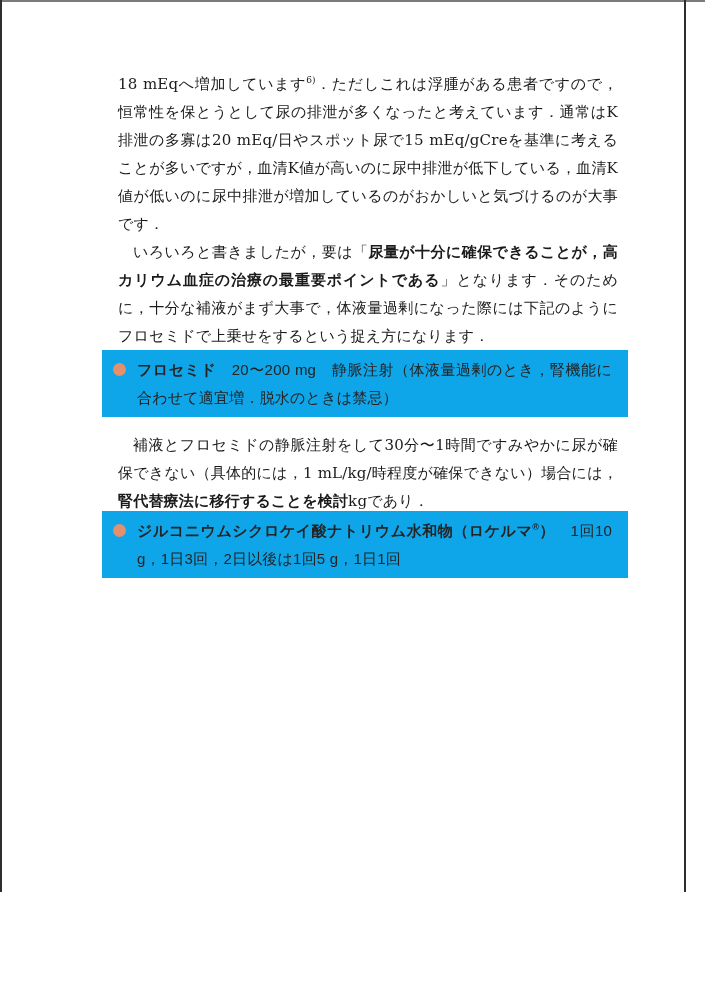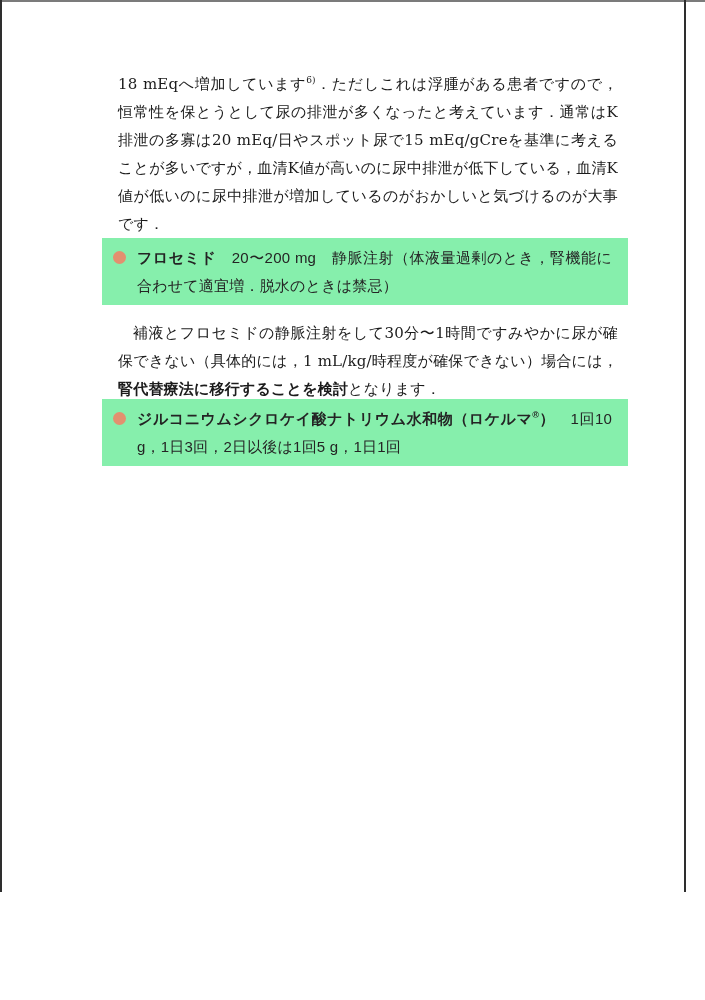--- a/index.html
+++ b/index.html
@@ -36,21 +36,21 @@
     line-height: 0;
     vertical-align: super;
     letter-spacing: 0;
   }
 
   .drug-box {
     position: relative;
     box-sizing: border-box;
     margin: 0 16px 14px -16px;
     width: 526px;
-    background: #86efac;
+    background: #0ea5e9;
     padding: 6px 16px 5px 35px;
     font-family: "Liberation Sans", "DejaVu Sans", sans-serif;
     font-size: 15px;
     line-height: 28px;
     color: #242424;
     text-align: justify;
     letter-spacing: 0.2px;
   }
   .drug-box.box2 { margin-top: -4px; }
   .drug-box .bullet {
@@ -98,28 +98,29 @@
   <div class="border-top"></div>
   <div class="border-left"></div>
   <div class="border-right"></div>
   <div class="border-bottom"></div>
 
   <div class="content">
 
     <p><span>18 mEqへ増加しています</span><sup class="ref">6)</sup><span>．ただしこれは浮腫がある患者ですので，恒常性を保とうとして尿の排泄が多くなったと考えています．通常はK排泄の多寡は20 mEq/日やスポット尿で15 mEq/gCreを基準に考えることが多いですが，血清K値が高いのに尿中排泄が低下している，血清K値が低いのに尿中排泄が増加しているのがおかしいと気づけるのが大事です．</span></p>
 
 
+    <p class="indent"><span>いろいろと書きましたが，要は「</span><b class="em">尿量が十分に確保できることが，高カリウム血症の治療の最重要ポイントである</b><span>」となります．そのために，十分な補液がまず大事で，体液量過剰になった際には下記のようにフロセミドで上乗せをするという捉え方になります．</span></p>
 
     <div class="drug-box">
       <span class="bullet"></span>
       <p><span class="drug-name">フロセミド</span><span>　20〜200 mg　静脈注射（体液量過剰のとき，腎機能に合わせて適宜増．脱水のときは禁忌）</span></p>
     </div>
 
 
-    <p class="indent"><span>補液とフロセミドの静脈注射をして30分〜1時間ですみやかに尿が確保できない（具体的には，1 mL/kg/時程度が確保できない）場合には，</span><b class="em">腎代替療法に移行することを検討</b><span>となります．</span></p>
+    <p class="indent"><span>補液とフロセミドの静脈注射をして30分〜1時間ですみやかに尿が確保できない（具体的には，1 mL/kg/時程度が確保できない）場合には，</span><b class="em">腎代替療法に移行することを検討</b><span>kgであり．</span></p>
 
 
     <div class="drug-box box2">
       <span class="bullet"></span>
       <p><span class="drug-name">ジルコニウムシクロケイ酸ナトリウム水和物（ロケルマ</span><sup class="reg drug-name">®</sup><span class="drug-name">）</span><span>　1回10 g，1日3回，2日以後は1回5 g，1日1回</span></p>
     </div>
 
 
   </div>
 

